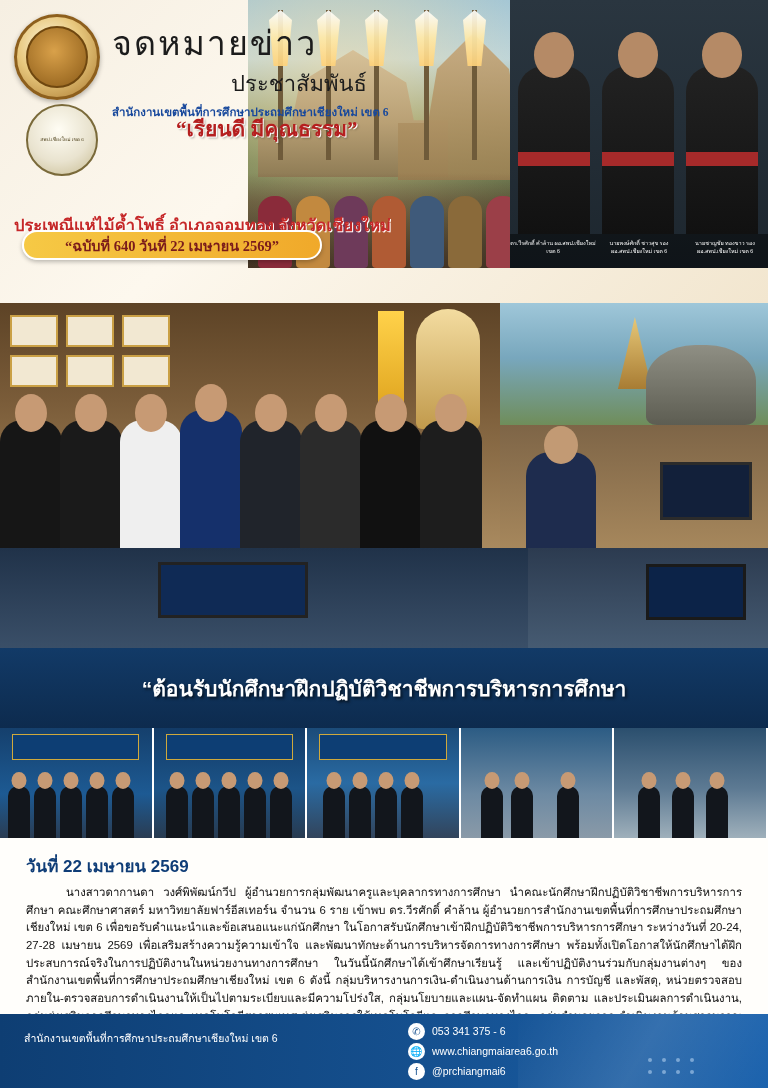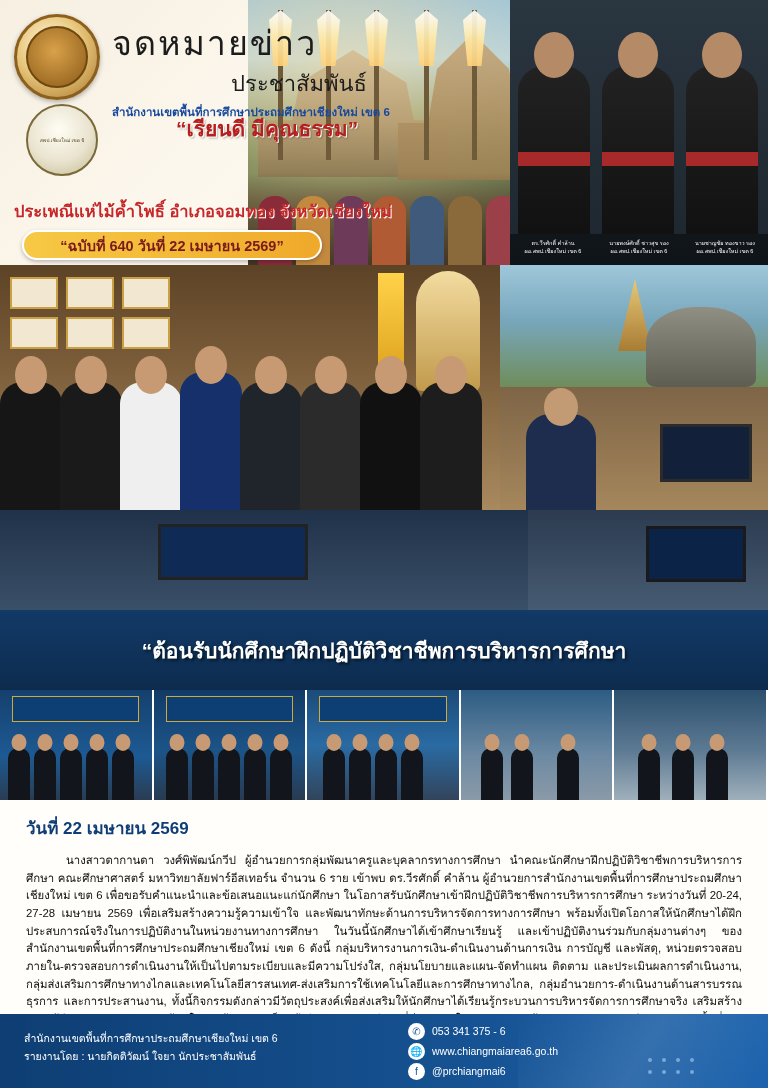--- a/index.html
+++ b/index.html
@@ -7,23 +7,24 @@
     width: 768px; height: 1088px;
     font-family: "Liberation Sans", sans-serif;
     background: #ffffff;
     overflow: hidden;
     position: relative;
   }
   .page { position: relative; width: 768px; height: 1088px; background: #fdfdfb; }
 
   
   .header {
-    position: relative; height: 265px; width: 100%;
+    position: relative; height: 303px; width: 100%;
     background: linear-gradient(135deg, #f6efe2 0%, #fdf8ee 40%, #f2e6cf 100%);
     overflow: hidden;
+    font-family: Liberation Serif, serif;
   }
   .header-photo {
     position: absolute; right: 0; top: 0; width: 520px; height: 268px;
     background:
       radial-gradient(circle at 18% 30%, rgba(255,225,160,0.55), rgba(0,0,0,0) 45%),
       linear-gradient(to bottom, #9fc5d8 0%, #b9d4de 22%, #8e9a6f 45%, #6d7f53 60%, #4d5a3b 100%);
   }
   .temple {
     position: absolute; left: 10px; top: 42px; width: 190px; height: 135px;
     background:
@@ -81,21 +82,21 @@
   .masthead { position:absolute; left:112px; top:16px; width:420px; }
   .mast-line1 { font-size:34px; color:#1c1c1c; letter-spacing:2px; }
   .mast-line2 { font-size:22px; color:#1c1c1c; text-align:center; padding-right:46px; margin-top:-4px; }
   .mast-line3 { font-size:11.5px; color:#17489c; font-weight:bold; margin-top:2px; }
 
   .slogan {
     position:absolute; left:176px; top:112px; font-size:21px; font-weight:bold; color:#b51f1f;
     text-shadow: 1px 1px 0 #fff, 2px 2px 2px rgba(0,0,0,.25);
   }
   .festival {
-    position:absolute; left:14px; top:198px; font-size:16.5px; color:#c62828; font-weight:bold;
+    position:absolute; left:14px; top:212px; font-size:16.5px; color:#c62828; font-weight:bold;
     text-shadow: 1px 1px 0 #fff;
   }
   .issue-bar {
     position:absolute; left:22px; top:230px; width:300px; height:30px; border-radius:15px;
     background: linear-gradient(90deg,#f6c945 0%, #f0a92a 100%);
     border:2px solid #fff; box-shadow:0 2px 4px rgba(0,0,0,.25);
     display:flex; align-items:center; justify-content:center;
     font-size:14.5px; font-weight:bold; color:#7a1b1b;
   }
 
@@ -158,21 +159,21 @@
   .sfig { position:absolute; bottom:0; width:22px; height:52px; border-radius:10px 10px 0 0; background:#12161c; }
   .sfig:before{content:"";position:absolute;left:50%;top:-14px;transform:translateX(-50%);
     width:15px;height:17px;border-radius:50%;background:#c79a74;}
   .sbanner { position:absolute; left:8%; top:6px; width:84%; height:26px; background:#0d3e74; border:1px solid #cfa93c; }
 
   
   .article {
     position:relative; width:100%; background:#fffefb;
     padding:14px 26px 6px 26px;
   }
-  .article-date { font-size:17px; font-weight:bold; color:#0f3d77; margin-bottom:11px; }
+  .article-date { font-size:17px; font-weight:bold; color:#0f3d77; margin-bottom:5px; }
   .article-body { font-size:11.4px; line-height:1.55; color:#111; text-align:justify; text-indent:40px; }
 
   
   .footer { position:absolute; bottom:0; left:0; width:100%; height:74px; }
   .footer-bg { position:absolute; inset:0; background: linear-gradient(90deg,#0e3e73 0%, #15508f 55%, #1b62ad 100%); }
   .footer-deco { position:absolute; right:0; top:0; width:250px; height:74px;
     background: linear-gradient(120deg, rgba(255,255,255,0) 0%, rgba(255,255,255,.12) 50%, rgba(255,255,255,0) 100%); }
   .footer-left { position:absolute; left:24px; top:16px; color:#fff; font-size:10.5px; line-height:1.7; }
   .footer-contact { position:absolute; left:408px; top:8px; color:#fff; font-size:10.5px; line-height:1.9; }
   .fc-row { display:flex; align-items:center; gap:7px; }
@@ -335,21 +336,20 @@
   <div class="article">
     <div class="article-date">วันที่ 22  เมษายน 2569</div>
     <div class="article-body">นางสาวดากานดา วงศ์พิพัฒน์กวีป ผู้อำนวยการกลุ่มพัฒนาครูและบุคลากรทางการศึกษา นำคณะนักศึกษาฝึกปฏิบัติวิชาชีพการบริหารการศึกษา คณะศึกษาศาสตร์ มหาวิทยาลัยฟาร์อีสเทอร์น จำนวน 6 ราย เข้าพบ ดร.วีรศักดิ์ คำล้าน ผู้อำนวยการสำนักงานเขตพื้นที่การศึกษาประถมศึกษาเชียงใหม่ เขต 6 เพื่อขอรับคำแนะนำและข้อเสนอแนะแก่นักศึกษา ในโอกาสรับนักศึกษาเข้าฝึกปฏิบัติวิชาชีพการบริหารการศึกษา ระหว่างวันที่ 20-24, 27-28 เมษายน 2569 เพื่อเสริมสร้างความรู้ความเข้าใจ และพัฒนาทักษะด้านการบริหารจัดการทางการศึกษา พร้อมทั้งเปิดโอกาสให้นักศึกษาได้ฝึกประสบการณ์จริงในการปฏิบัติงานในหน่วยงานทางการศึกษา ในวันนี้นักศึกษาได้เข้าศึกษาเรียนรู้ และเข้าปฏิบัติงานร่วมกับกลุ่มงานต่างๆ ของสำนักงานเขตพื้นที่การศึกษาประถมศึกษาเชียงใหม่ เขต 6 ดังนี้ กลุ่มบริหารงานการเงิน-ดำเนินงานด้านการเงิน การบัญชี และพัสดุ, หน่วยตรวจสอบภายใน-ตรวจสอบการดำเนินงานให้เป็นไปตามระเบียบและมีความโปร่งใส, กลุ่มนโยบายและแผน-จัดทำแผน ติดตาม และประเมินผลการดำเนินงาน, กลุ่มส่งเสริมการศึกษาทางไกลและเทคโนโลยีสารสนเทศ-ส่งเสริมการใช้เทคโนโลยีและการศึกษาทางไกล, กลุ่มอำนวยการ-ดำเนินงานด้านสารบรรณ ธุรการ และการประสานงาน, ทั้งนี้กิจกรรมดังกล่าวมีวัตถุประสงค์เพื่อส่งเสริมให้นักศึกษาได้เรียนรู้กระบวนการบริหารจัดการการศึกษาจริง เสริมสร้างภาวะผู้นำ และพัฒนาความพร้อมในการก้าวสู่การเป็น ผู้บริหารทางการศึกษาที่มีคุณภาพในอนาคต ณ ห้องประชุมแม่กลาง สำนักงานเขตพื้นที่การศึกษาประถมศึกษาเชียงใหม่ เขต 6</div>
   </div>
 
   <div class="footer">
     <div class="footer-bg"></div>
     <div class="footer-deco"></div>
     <div class="footer-left">
       <div>สำนักงานเขตพื้นที่การศึกษาประถมศึกษาเชียงใหม่ เขต 6</div>
-      <div>รายงานโดย : นายกิตติวัฒน์  ใจยา  นักประชาสัมพันธ์</div>
     </div>
     <div class="footer-contact">
       <div class="fc-row">
         <span class="fc-icon">✆</span>
         <span>053 341 375 - 6</span>
       </div>
       <div class="fc-row">
         <span class="fc-icon">🌐</span>
         <span>www.chiangmaiarea6.go.th</span>
       </div>

